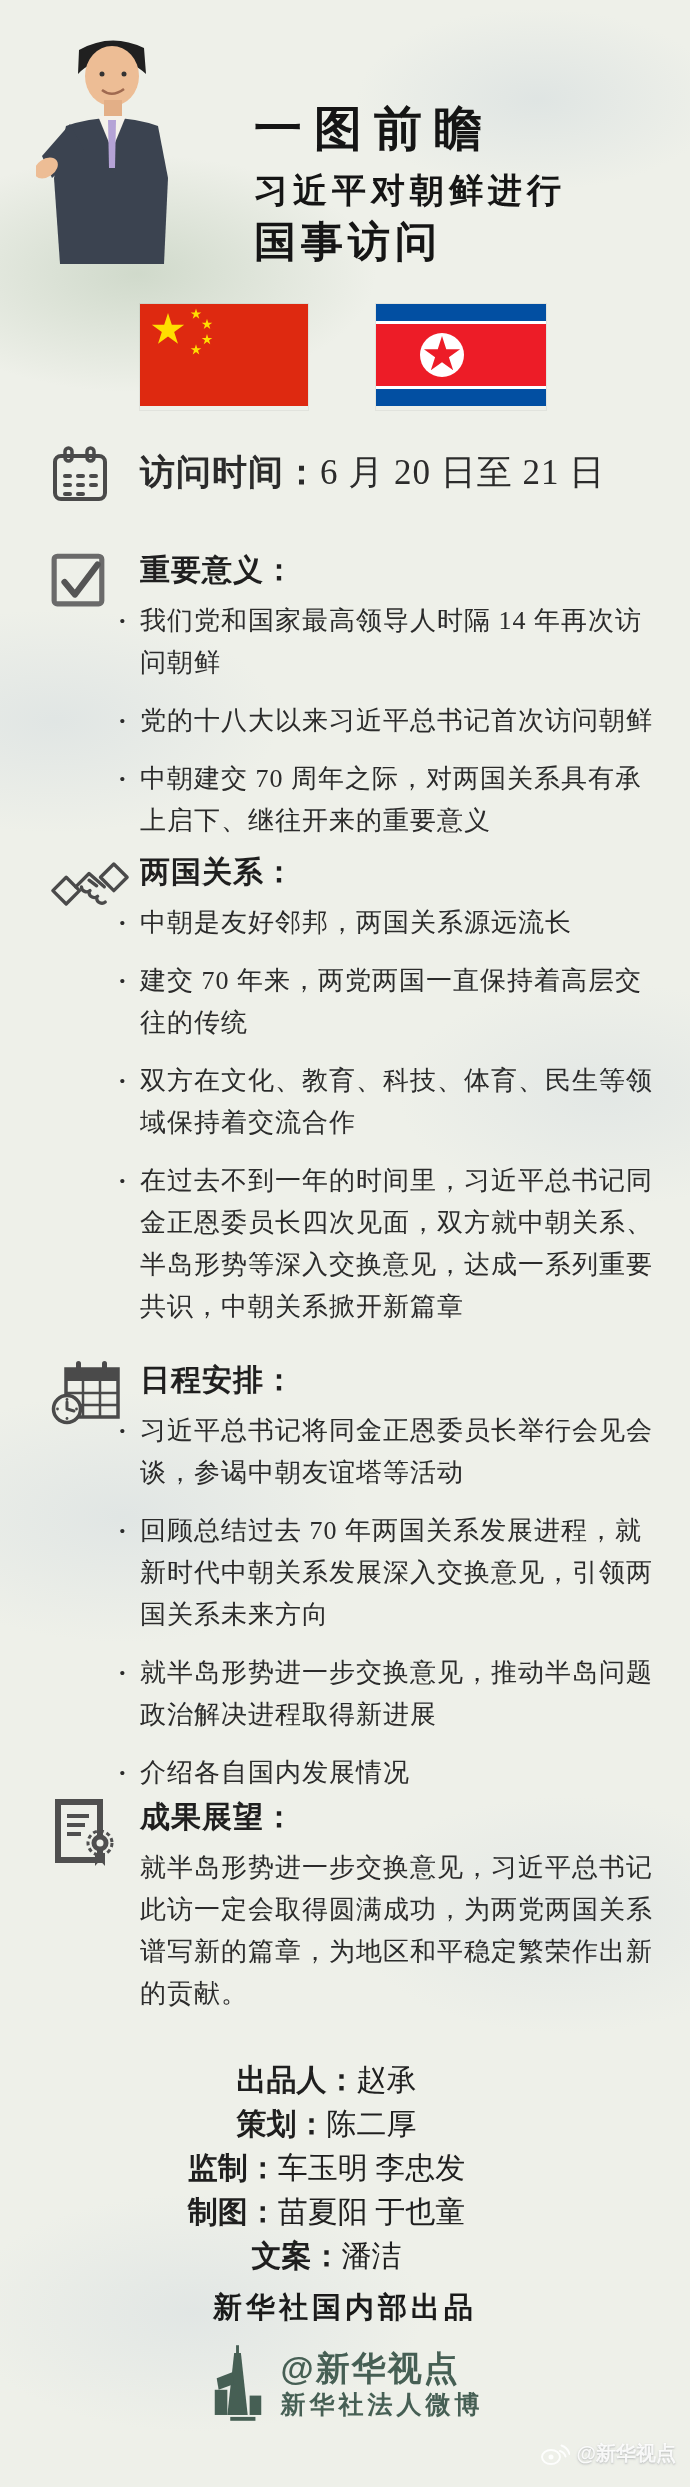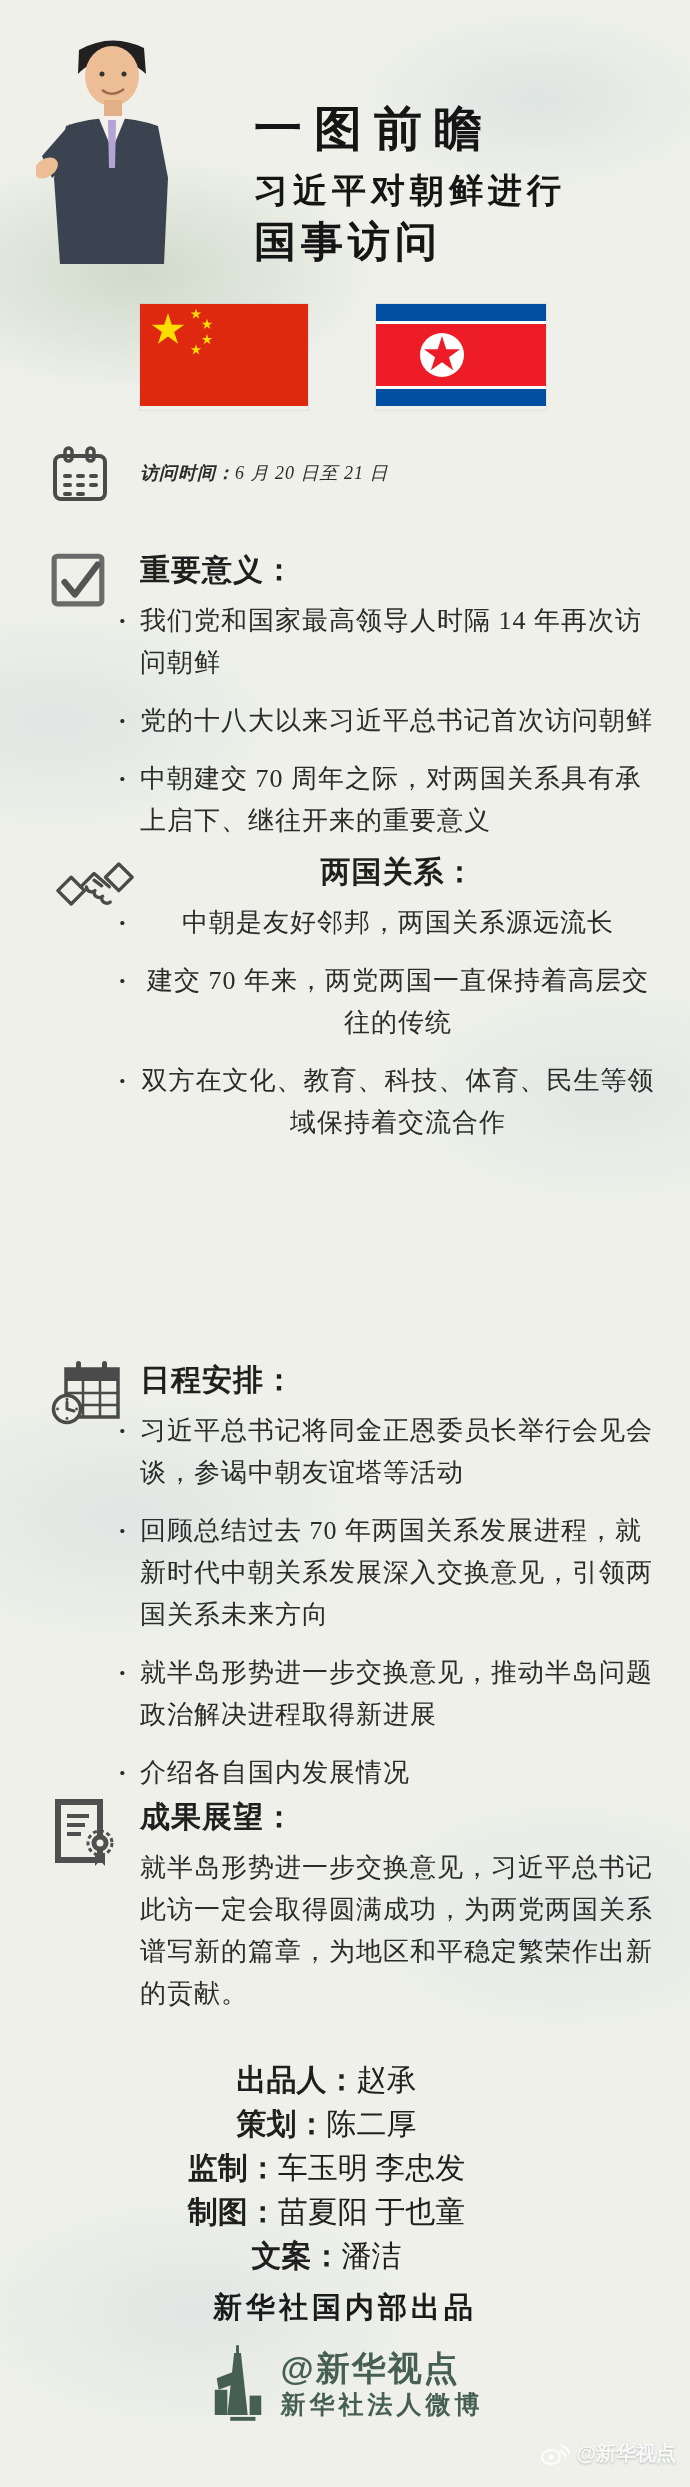--- a/index.html
+++ b/index.html
@@ -27,21 +27,21 @@
   .flag.kp{left:376px;}
   
   .block{position:absolute;left:50px;width:606px;display:flex;}
   .icon-col{flex:0 0 90px;padding-top:2px;}
   .content{flex:1;color:#2b2b2b;font-size:26px;line-height:42px;letter-spacing:1px;word-break:break-all;}
   .sec-h{font-size:30px;font-weight:bold;margin:0 0 8px 0;line-height:44px;color:#1f1f1f;}
   ul.items{list-style:none;margin:0;padding:0;}
   .items li{position:relative;margin:0 0 16px 0;}
   .items li:last-child{margin-bottom:0;}
   .items li::before{content:"\00B7";position:absolute;left:-22px;top:0;font-weight:bold;color:#2b2b2b;}
-  .lead{font-size:18px;line-height:58px;white-space:nowrap;font-style:italic;}
+  .lead{font-size:35px;line-height:58px;white-space:nowrap;}
   .b{font-weight:bold;}
   
   .credits{position:absolute;top:2058px;left:16px;width:621px;text-align:center;font-size:30px;line-height:44px;color:#1f1f1f;}
   .produced{position:absolute;top:2288px;left:0;width:690px;text-align:center;font-weight:bold;font-size:29px;letter-spacing:4px;color:#1a1a1a;}
   .logo{position:absolute;top:2344px;left:0;width:690px;display:flex;justify-content:center;align-items:center;gap:12px;color:#465f54;}
   .logo .texts{text-align:left;font-family:"Liberation Sans",sans-serif;}
   .logo .handle{font-size:34px;font-weight:900;line-height:38px;letter-spacing:2px;}
   .logo .sub{font-size:25px;font-weight:bold;letter-spacing:4px;line-height:26px;margin-top:4px;}
   .watermark{position:absolute;top:2440px;right:14px;display:flex;align-items:center;gap:6px;
     color:rgba(255,255,255,0.88);font-family:"Liberation Sans",sans-serif;font-size:20px;font-weight:bold;
@@ -127,40 +127,41 @@
     <div class="content">
       <h2 class="sec-h">重要意义：</h2>
       <ul class="items">
         <li>我们党和国家最高领导人时隔 14 年再次访问朝鲜</li>
         <li>党的十八大以来习近平总书记首次访问朝鲜</li>
         <li>中朝建交 70 周年之际，对两国关系具有承上启下、继往开来的重要意义</li>
       </ul>
     </div>
   </section>
 
-  <section class="block" style="top:850px;text-align:center;">
+  <section class="block" style="top:850px;">
     <div class="icon-col">
       <svg width="80" height="62" viewBox="0 0 84 62">
         <g fill="none" stroke="#4a4a4a" stroke-width="3.5" stroke-linejoin="round" stroke-linecap="round">
           <polygon points="3,39 17,25 31,39 17,53"></polygon>
           <polygon points="53,25 67,11 81,25 67,39"></polygon>
           <path d="M27 35 L41 21 L57 35"></path>
           <path d="M33 35 a5.5 5.5 0 0 0 9 4"></path>
           <path d="M41 41 a5.5 5.5 0 0 0 9 4"></path>
           <path d="M49 47 a5.5 5.5 0 0 0 9 4"></path>
           <path d="M41 28 L49 34"></path>
         </g>
       </svg>
     </div>
     <div class="content">
       <h2 class="sec-h">两国关系：</h2>
       <ul class="items">
         <li>中朝是友好邻邦，两国关系源远流长</li>
         <li>建交 70 年来，两党两国一直保持着高层交往的传统</li>
         <li>双方在文化、教育、科技、体育、民生等领域保持着交流合作</li>
+        <li>在过去不到一年的时间里，习近平总书记同金正恩委员长四次见面，双方就中朝关系、半岛形势等深入交换意见，达成一系列重要共识，中朝关系掀开新篇章</li>
       </ul>
     </div>
   </section>
 
   <section class="block" style="top:1358px;">
     <div class="icon-col">
       <svg width="74" height="66" viewBox="0 0 74 66">
         <rect x="16" y="9" width="52" height="48" fill="none" stroke="#4a4a4a" stroke-width="3.5"></rect>
         <rect x="16" y="9" width="52" height="12" fill="#4a4a4a"></rect>
         <rect x="26" y="1" width="5" height="13" rx="2.5" fill="#4a4a4a"></rect>

